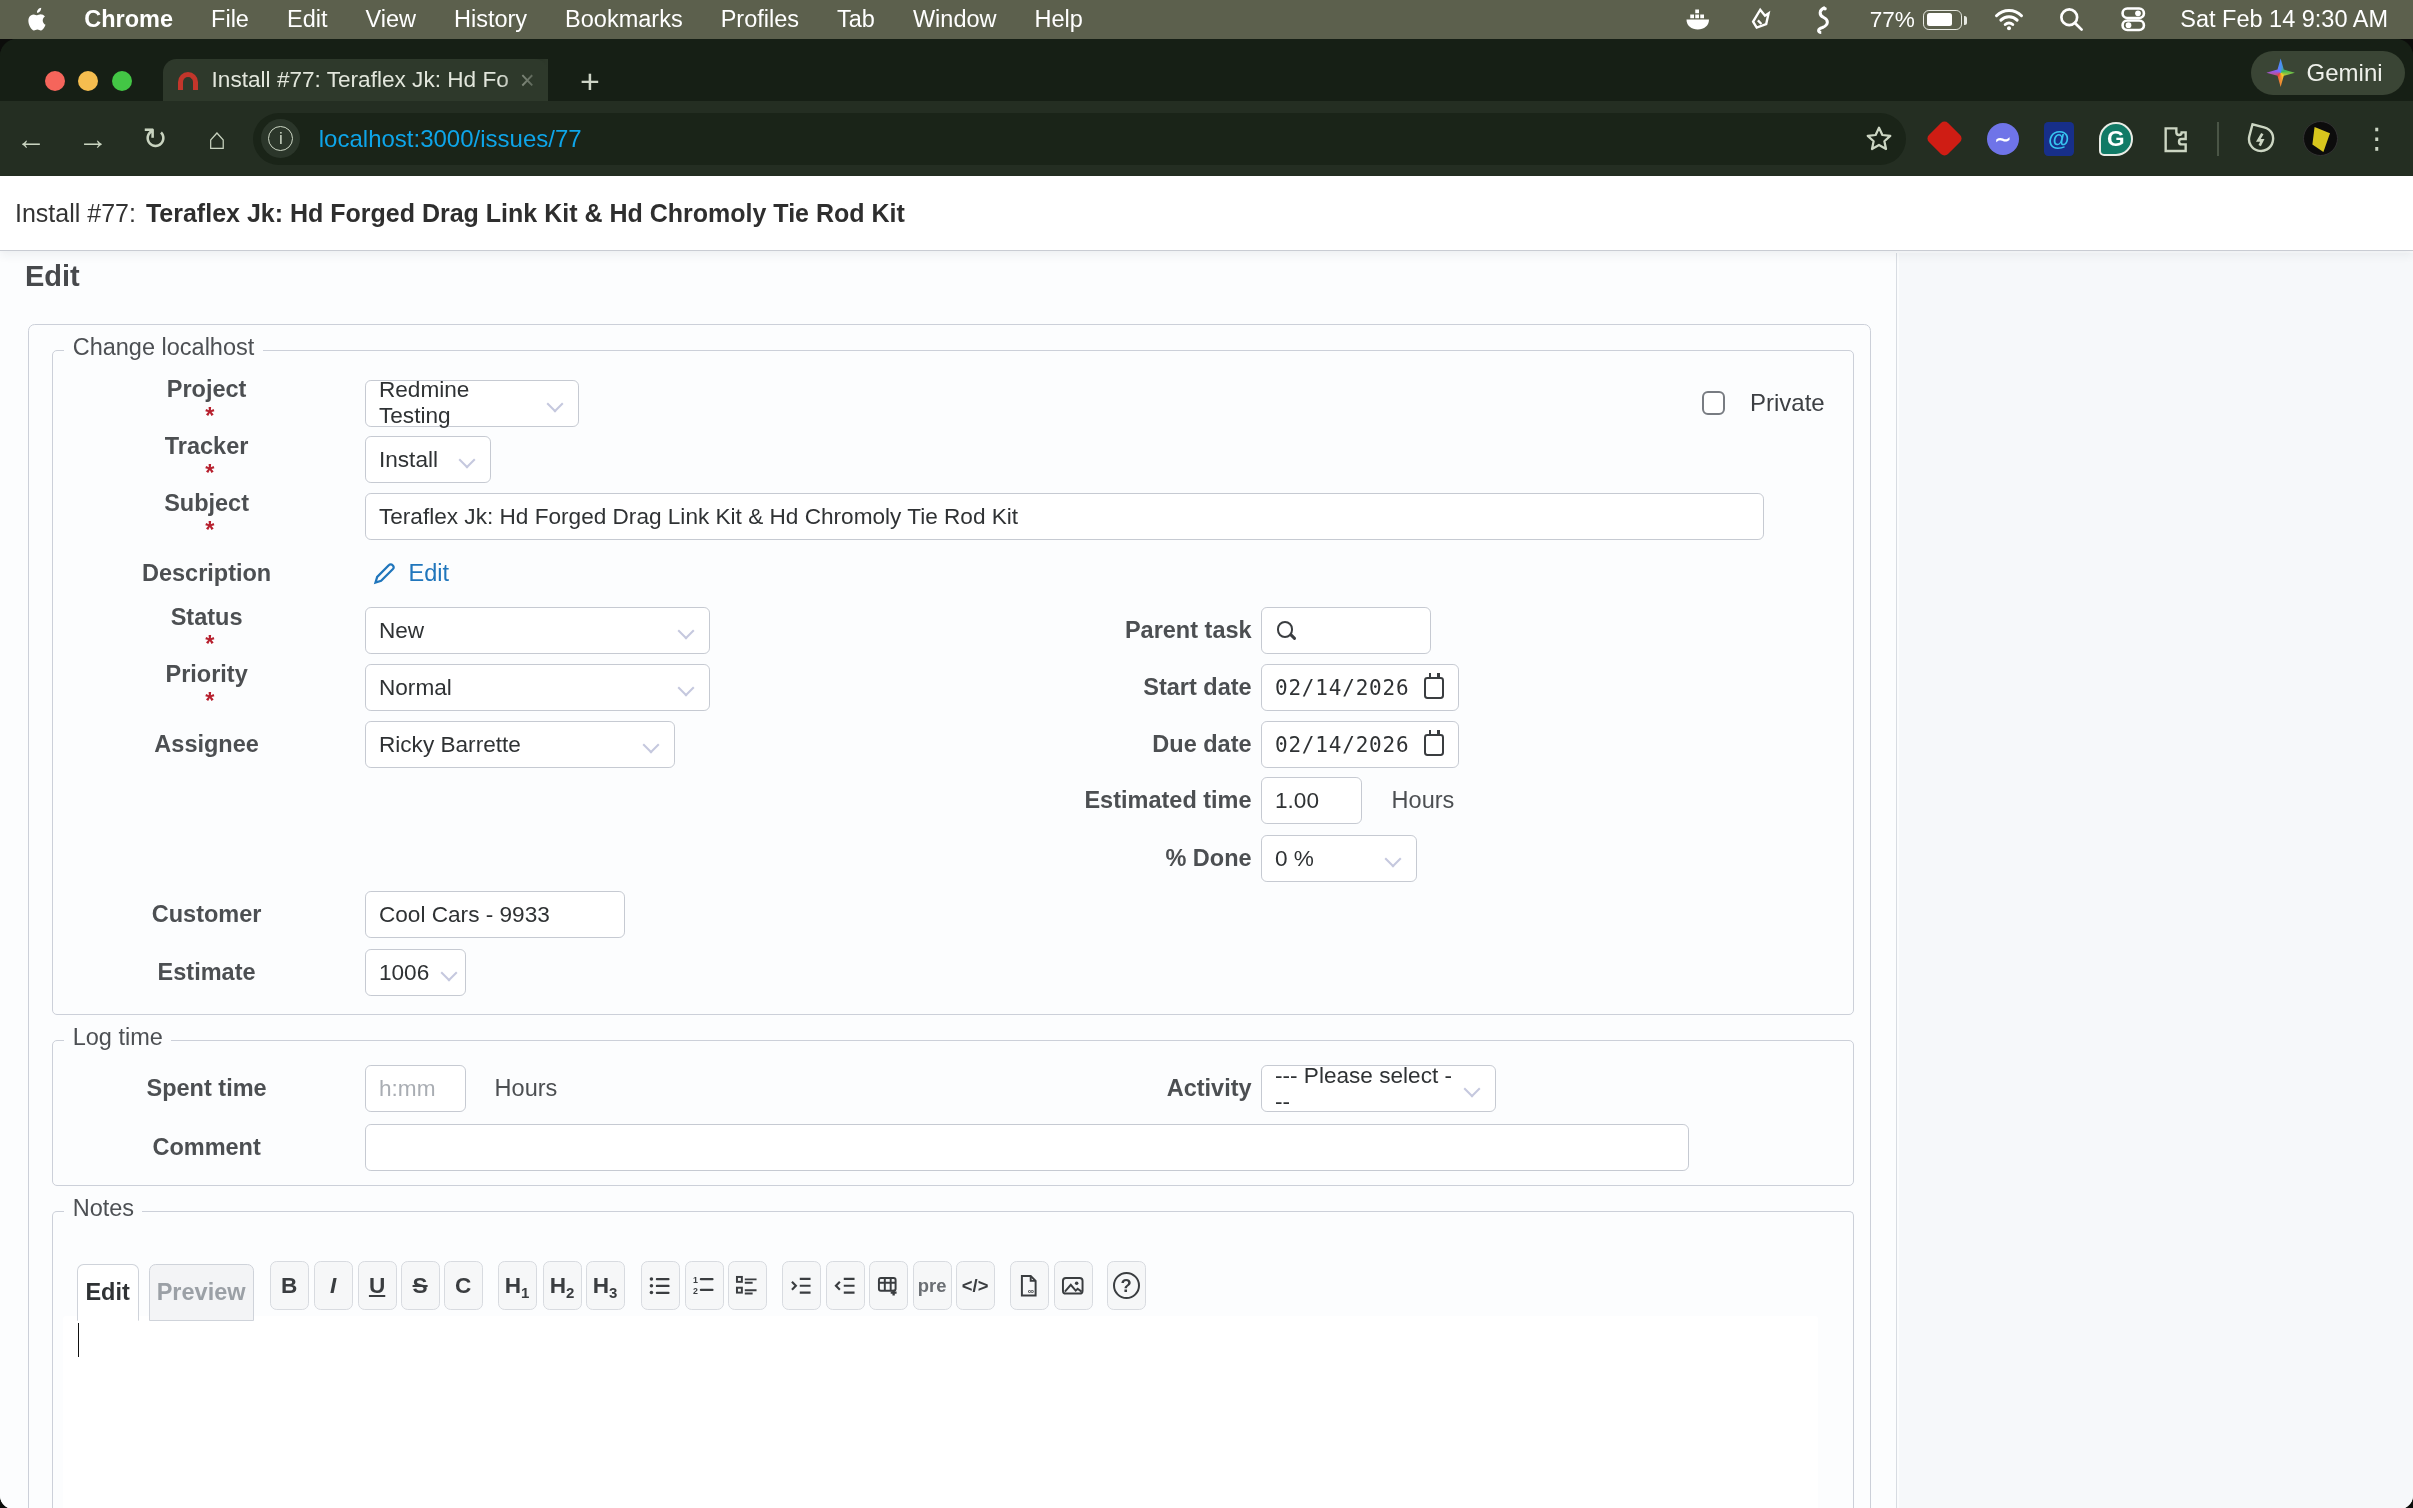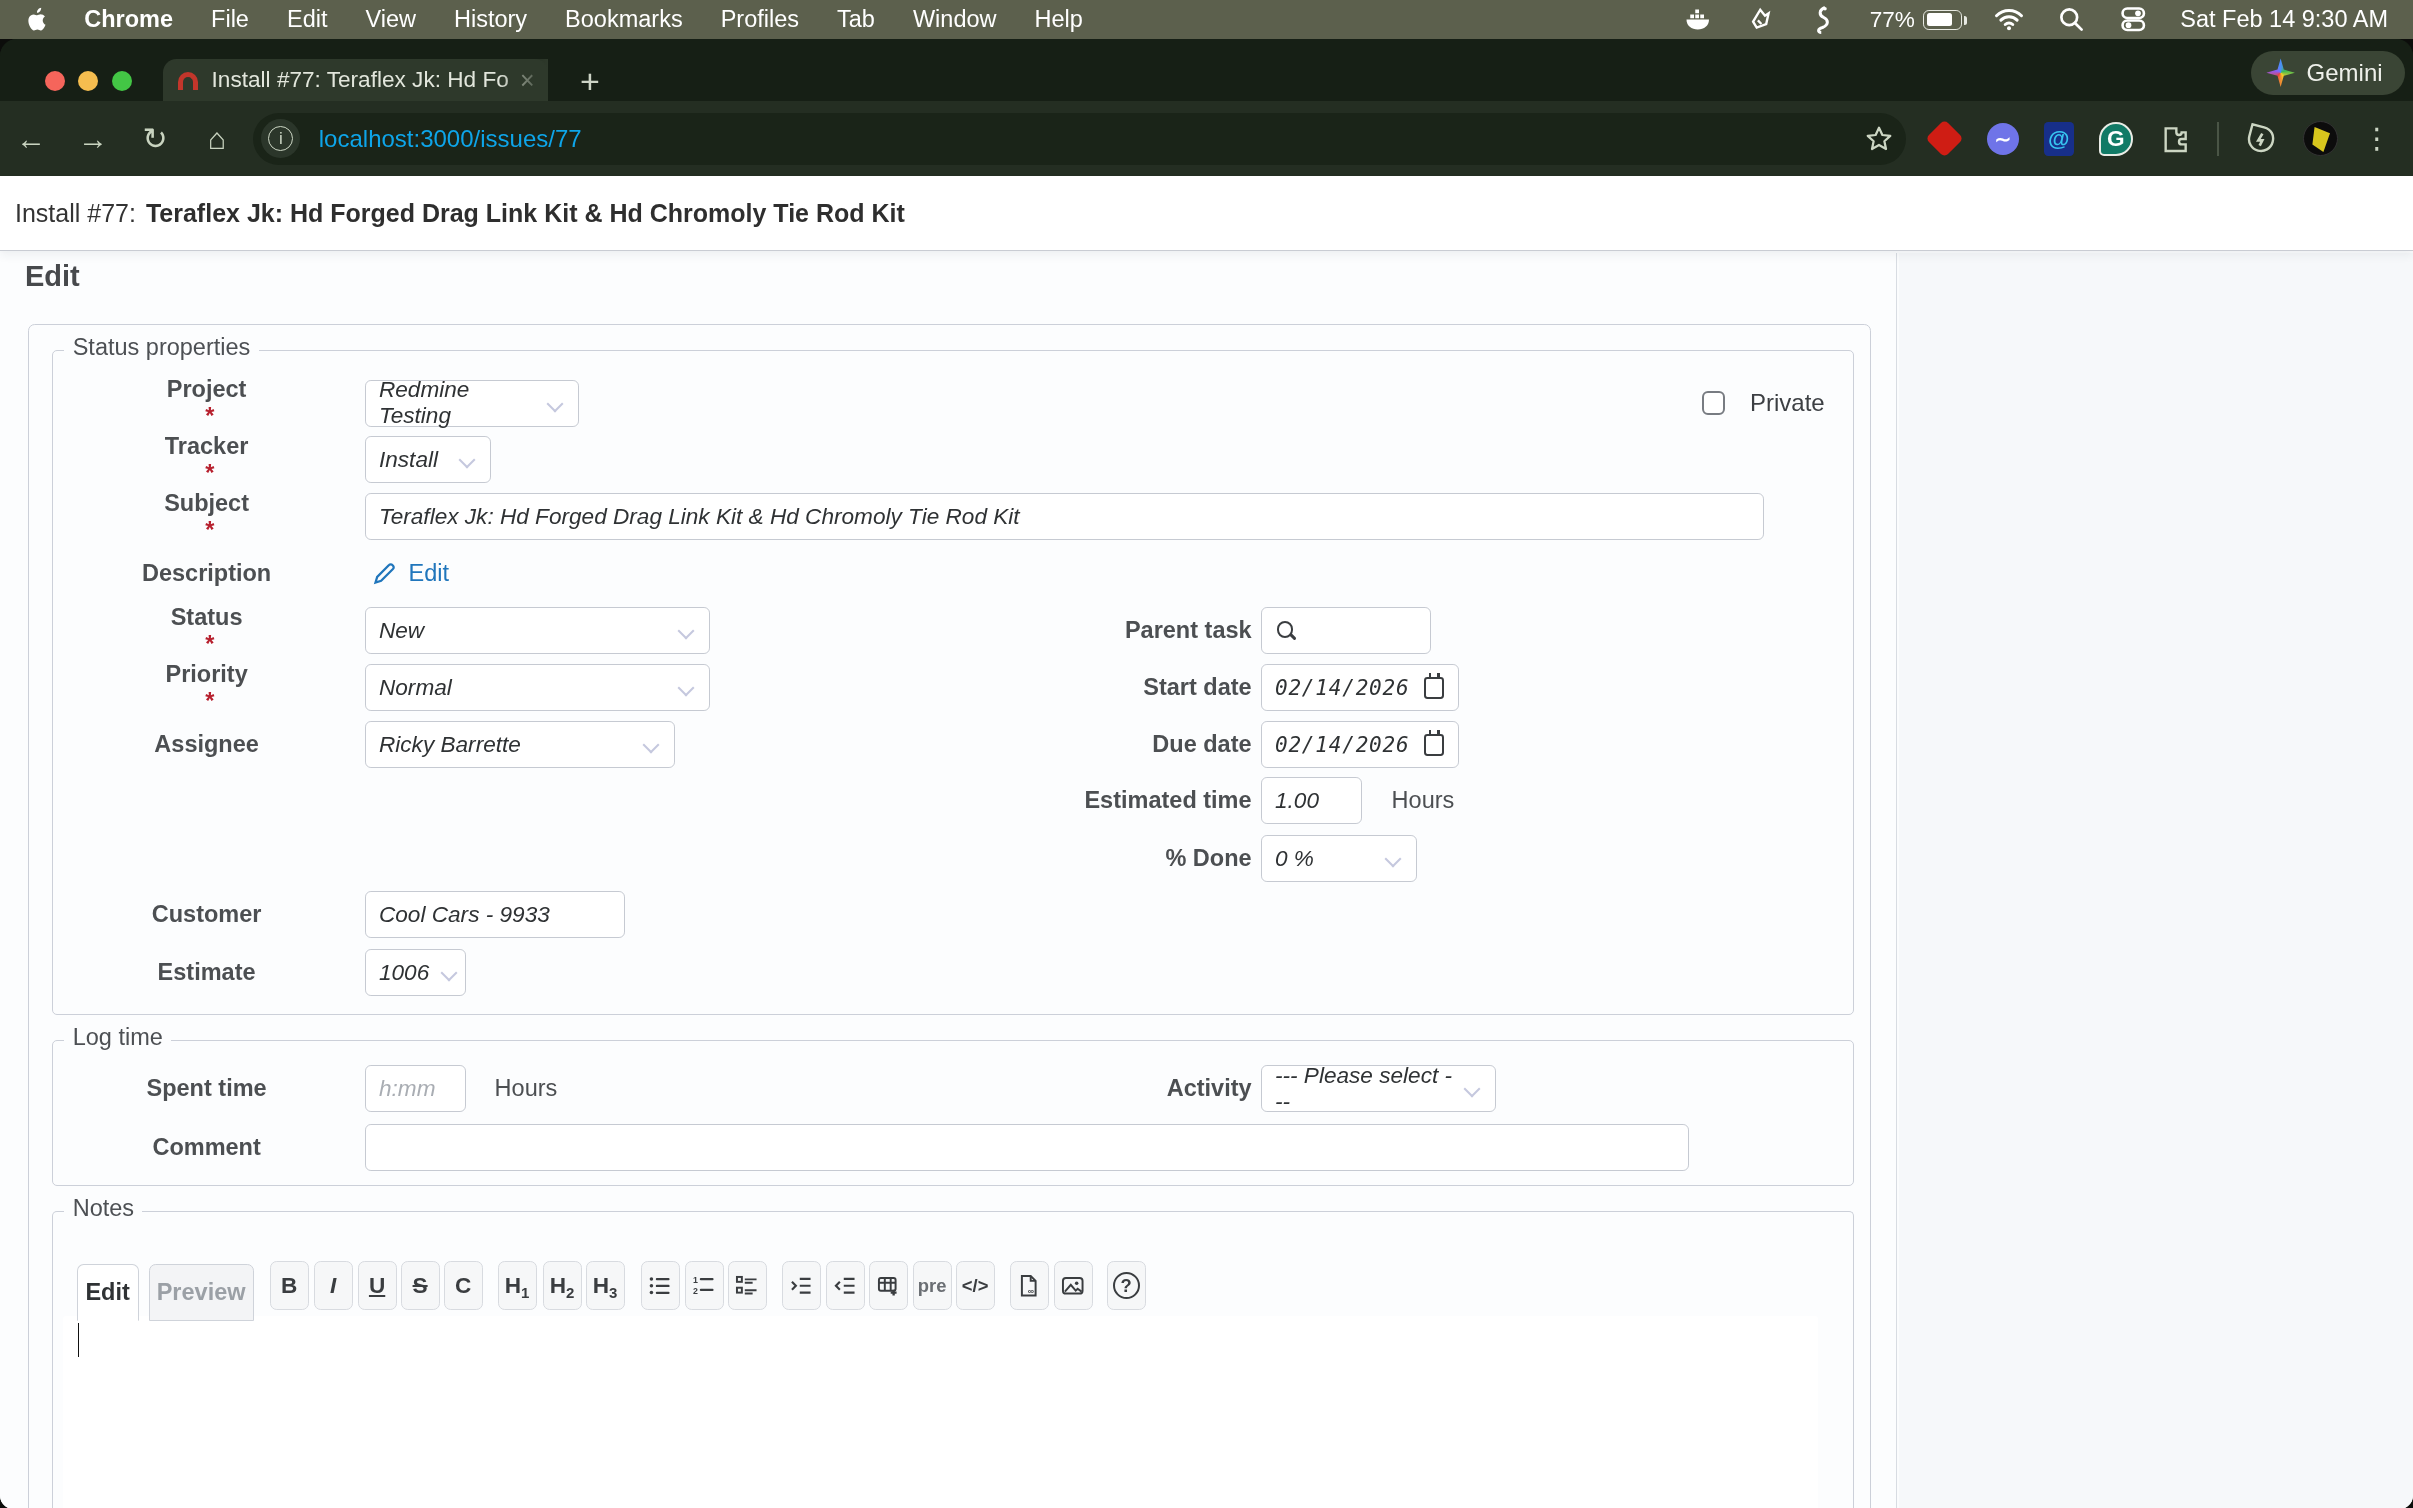--- a/index.html
+++ b/index.html
@@ -95,21 +95,21 @@
   .fs.log { top:715px; height:146px; }
   .fs.notes { top:886px; height:360px; border-bottom:none; border-radius:5px 5px 0 0; }
 
   .frow { position:absolute; height:47px; display:flex; align-items:center; }
   .flabel { display:flex; justify-content:flex-end; align-items:center; font-size:23.5px; font-weight:bold; color:#4c4f52; white-space:nowrap; }
   .flabel .req { color:#b7202e; font-weight:bold; margin-left:6.7px; }
   .lab-l { position:absolute; left:0; width:308px;flex-direction:column; }
   .lab-r { position:absolute; left:872px; width:327px; }
 
   .ctl { background:#fff; border:1.7px solid #c6cad2; border-radius:5.9px; height:47px;
-    display:flex; align-items:center; font-size:22.6px; color:#2f3234; padding:0 13.4px;font-style:italic; }
+    display:flex; align-items:center; font-size:22.6px; color:#2f3234; padding:0 13.4px; }
   .sel { justify-content:space-between; }
   .chev { width:17px; height:17px; flex:none; margin-left:11.7px; position:relative; }
   .chev::before { content:""; position:absolute; left:1.7px; top:3.4px; width:10px; height:10px;
     border-right:2.5px solid #c5c8de; border-bottom:2.5px solid #c5c8de; transform:rotate(45deg); }
   .mono { font-family:"DejaVu Sans Mono", monospace; font-size:21px; letter-spacing:0.8px; }
   .suffix { font-size:23.5px; color:#4c4f52; margin-left:15px; }
   .placeholder { color:#a9adb3; }
 
   .cal-ic { width:20px; height:22px; border:2.5px solid #3a3d40; border-radius:3.4px; position:relative; margin-left:10px; flex:none; }
   .cal-ic::before { content:""; position:absolute; top:-5.9px; left:2.5px; width:2.5px; height:5px; background:#3a3d40; }
@@ -301,21 +301,21 @@
         <span class="ph-prefix">Install #77:</span>
         <span class="ph-title">Teraflex Jk: Hd Forged Drag Link Kit &amp; Hd Chromoly Tie Rod Kit</span>
       </div>
       <div class="content">
         <div class="main">
           <h2 class="edit-heading">Edit</h2>
 
           <div class="formbox">
 
             <fieldset class="fs change">
-              <span class="fs-legend">Status properties</span>
+              <span class="fs-legend">Change localhost</span>
 
               <div class="frow" style="top:28.5px; left:0; right:0;">
                 <span class="flabel lab-l">
                     <span>Project</span>
                     <span class="req">*</span>
                   </span>
                 <div class="ctl sel" style="position:absolute; left:312px; width:214px;">
                   <span>Redmine Testing</span>
                     <span class="chev"></span>
                 </div>

